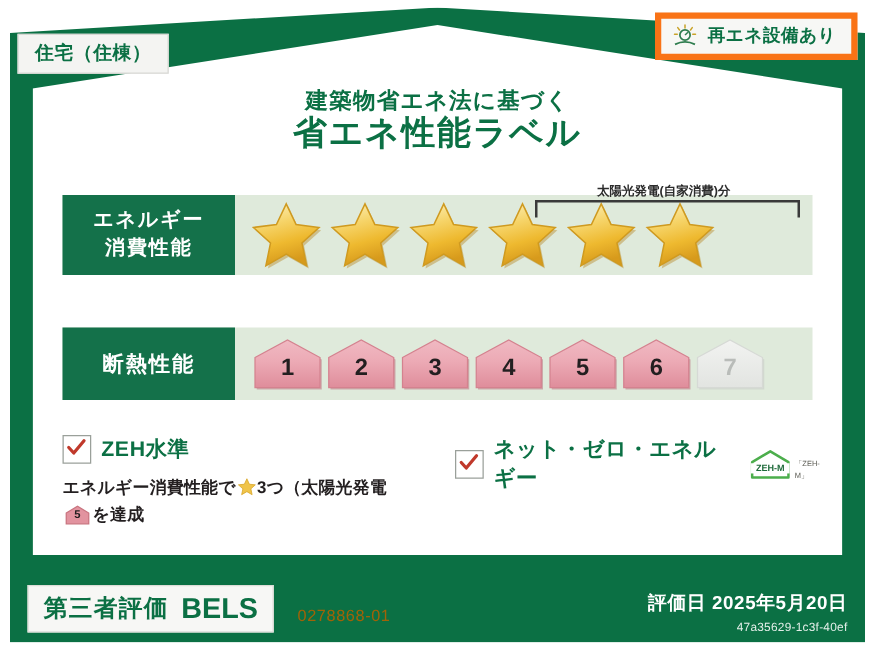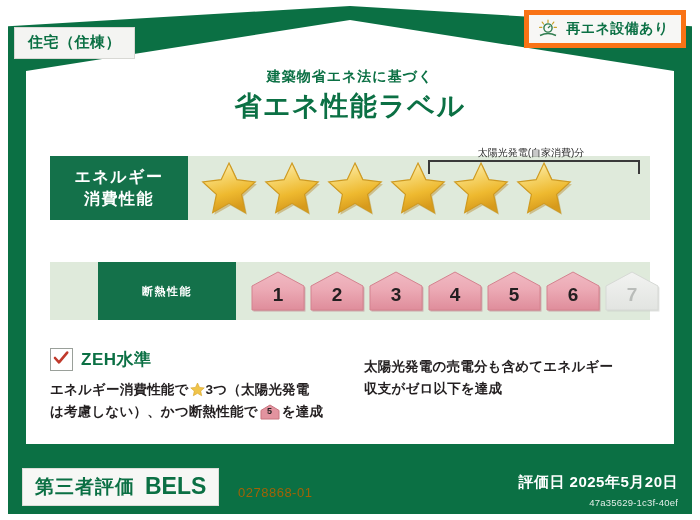--- a/index.html
+++ b/index.html
@@ -39,21 +39,21 @@
     position:absolute;right:14px;top:10px;
     background:#f7f7f5;border:5px solid #f97316;
     padding:4px 12px 4px 8px;
     display:flex;align-items:center;gap:7px;
     z-index:6;
   }
   .renew-badge .txt{font-size:14px;font-weight:bold;color:#0b7044;letter-spacing:.5px;}
   
   .title-sub{
     position:absolute;left:0;top:68px;width:700px;text-align:center;
-    font-size:14px;font-weight:bold;color:#0b7044;letter-spacing:1px;
+    font-size:18px;font-weight:bold;color:#0b7044;letter-spacing:1px;
     z-index:5;
   }
   .title-main{
     position:absolute;left:0;top:88px;width:700px;text-align:center;
     font-size:27px;font-weight:bold;color:#0b7044;letter-spacing:1.5px;
     z-index:5;
   }
   
   .row{
     position:absolute;display:flex;align-items:stretch;
@@ -61,29 +61,29 @@
   }
   .row-energy{left:50px;top:156px;width:600px;height:64px;}
   .row-insul{left:50px;top:262px;width:600px;height:58px;}
   .row-key{
     background:#14714a;color:#ffffff;
     width:138px;display:flex;flex-direction:column;
     align-items:center;justify-content:center;
     font-weight:bold;letter-spacing:1.5px;flex:none;
   }
   .row-energy .row-key{font-size:16px;line-height:1.35;}
-  .row-insul .row-key{font-size:11px;margin-left:48px;}
+  .row-insul .row-key{font-size:17px;}
   .row-val{flex:1;position:relative;display:flex;align-items:center;}
   
   .stars{display:flex;align-items:center;gap:5px;padding-left:12px;}
   .star{width:58px;height:58px;display:block;}
   
   .solar-note{
     position:absolute;left:416px;top:146px;width:230px;text-align:center;
-    font-size:10px;font-weight:normal;color:#2b2b2b;z-index:6;
+    font-size:10px;font-weight:bold;color:#2b2b2b;z-index:6;
   }
   .solar-bracket{
     position:absolute;left:428px;top:160px;width:208px;height:12px;
     border:2px solid #3a3a3a;border-bottom:none;z-index:6;
   }
   
   .grades{display:flex;align-items:center;gap:3px;padding-left:14px;}
   .grade{
     width:56px;height:42px;position:relative;
     display:flex;align-items:flex-end;justify-content:center;
@@ -361,30 +361,42 @@
       <span class="chk">
         <svg width="18" height="18" viewBox="0 0 18 18" style="position:absolute;left:1px;top:0;">
           <path d="M3 9 L7 13.4 L15.2 3.6" fill="none" stroke="#c0392b" stroke-width="2.6" stroke-linecap="round" stroke-linejoin="round"></path>
         </svg>
       </span>
       <span class="crit-title">ZEH水準</span>
     </div>
     <div class="crit-body">
       <span>エネルギー消費性能で</span><svg class="inline-star" width="15" height="15" viewBox="0 0 24 24">
           <path d="M12 1.6 L15.2 8.6 L22.8 9.4 L17.1 14.5 L18.7 22 L12 18.1 L5.3 22 L6.9 14.5 L1.2 9.4 L8.8 8.6 Z" fill="#f0c44a" stroke="#d7a427" stroke-width="1"></path>
-        </svg><span>3つ（太陽光発電</span><br><span>は考慮しない）、かつ断熱性能で</span><span class="inline-grade"><svg width="20" height="16" viewBox="0 0 20 16" style="position:absolute;inset:0;">
+        </svg><span>3つ（太陽光発電</span><br><span class="inline-grade"><svg width="20" height="16" viewBox="0 0 20 16" style="position:absolute;inset:0;">
             <path d="M1 6.4 L10 1 L19 6.4 L19 15 L1 15 Z" fill="#e2939f" stroke="#c9747f" stroke-width="1"></path>
           </svg><span class="gnum">5</span></span><span>を達成</span>
     </div>
   </div>
 
   <div class="crit crit-right">
-    <div class="crit-body">
-      <span>太陽光発電の売電分も含めてエネルギー</span><br>
-      <span>収支がゼロ以下を達成</span>
+    <div class="crit-head">
+      <span class="chk">
+        <svg width="18" height="18" viewBox="0 0 18 18" style="position:absolute;left:1px;top:0;">
+          <path d="M3 9 L7 13.4 L15.2 3.6" fill="none" stroke="#c0392b" stroke-width="2.6" stroke-linecap="round" stroke-linejoin="round"></path>
+        </svg>
+      </span>
+      <span class="crit-title">ネット・ゼロ・エネルギー</span>
+      <span class="zehm-logo">
+        <svg width="38" height="27" viewBox="0 0 38 27">
+          <path d="M3 11.5 L19 2 L35 11.5 L35 25 L3 25 Z" fill="none" stroke="#4cae4c" stroke-width="2.2" stroke-linejoin="round"></path>
+          <rect x="2" y="12.5" width="34" height="9" fill="#ffffff"></rect>
+          <text x="19" y="19.6" font-size="8" font-weight="bold" fill="#1f6b3b" text-anchor="middle" font-family="Liberation Sans, sans-serif">ZEH-M</text>
+        </svg>
+        <span class="zehm-cap">「ZEH-M」</span>
+      </span>
     </div>
   </div>
 
   <div class="footer">
     <div class="bels-box">
       <span class="bels-jp">第三者評価</span>
       <span class="bels-en">BELS</span>
     </div>
     <div class="bels-no">0278868-01</div>
     <div class="eval-date">

